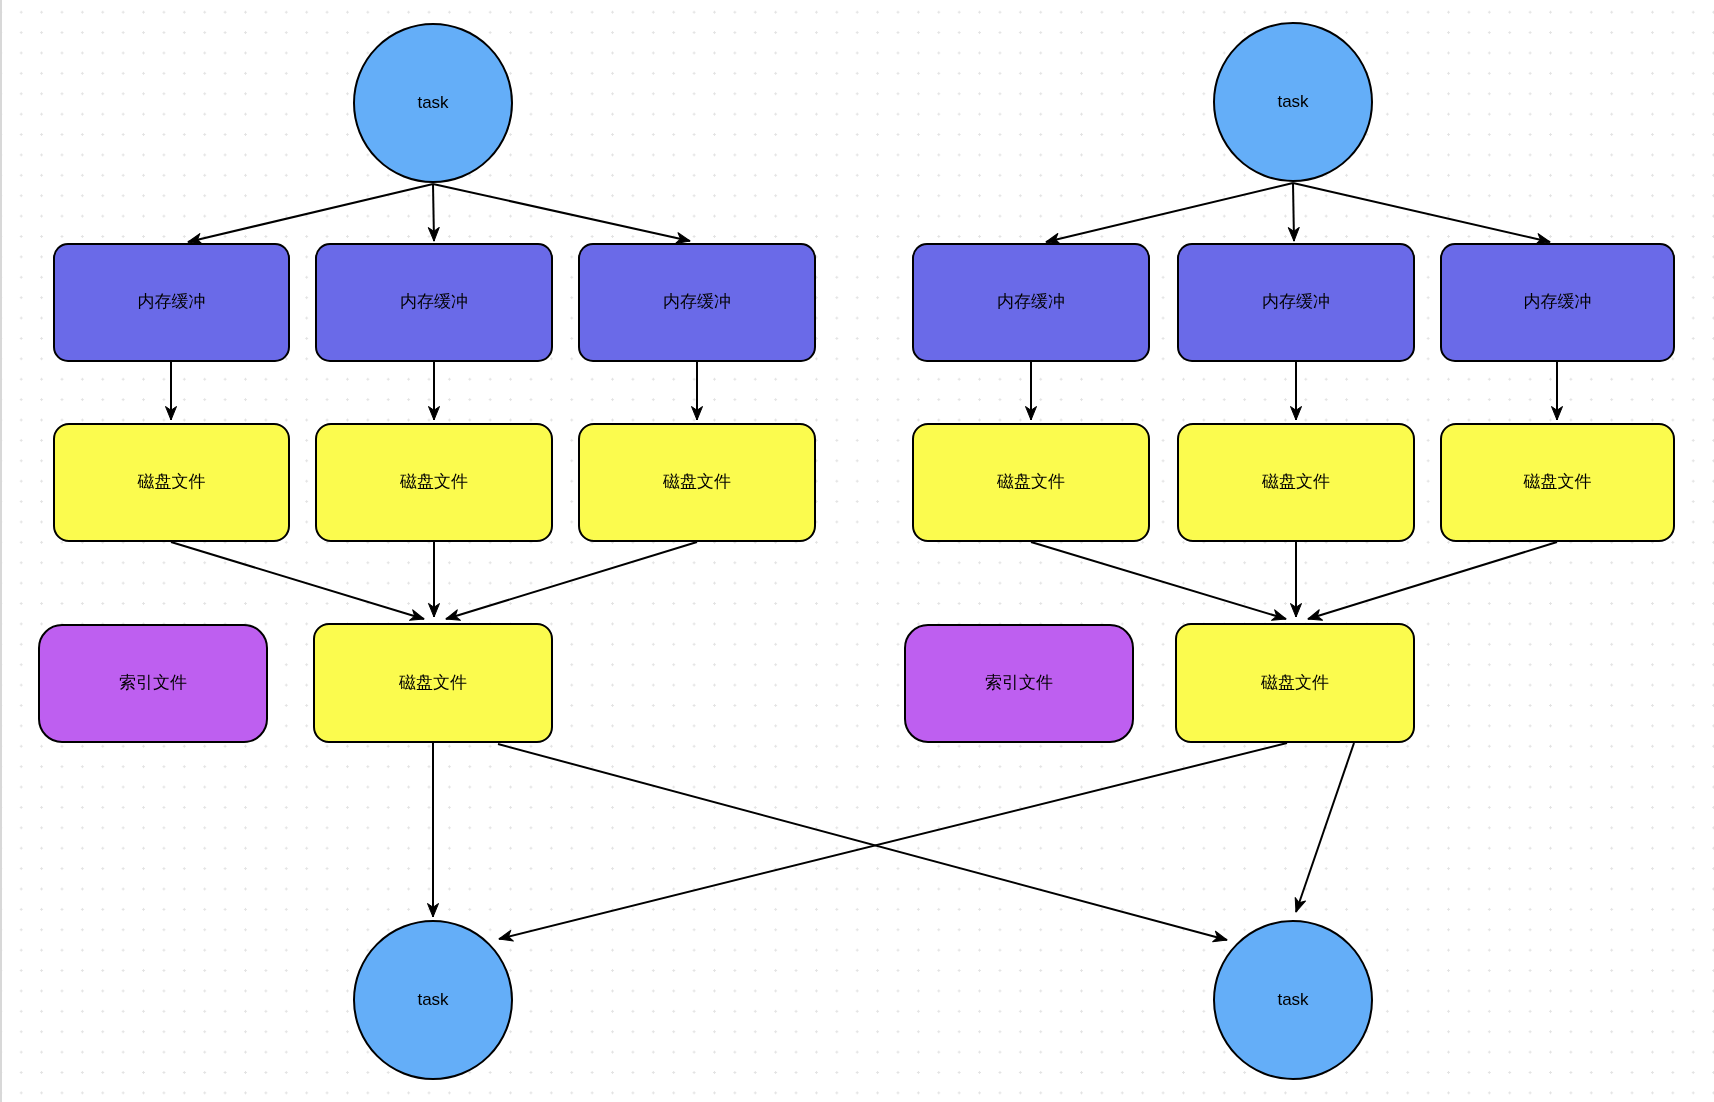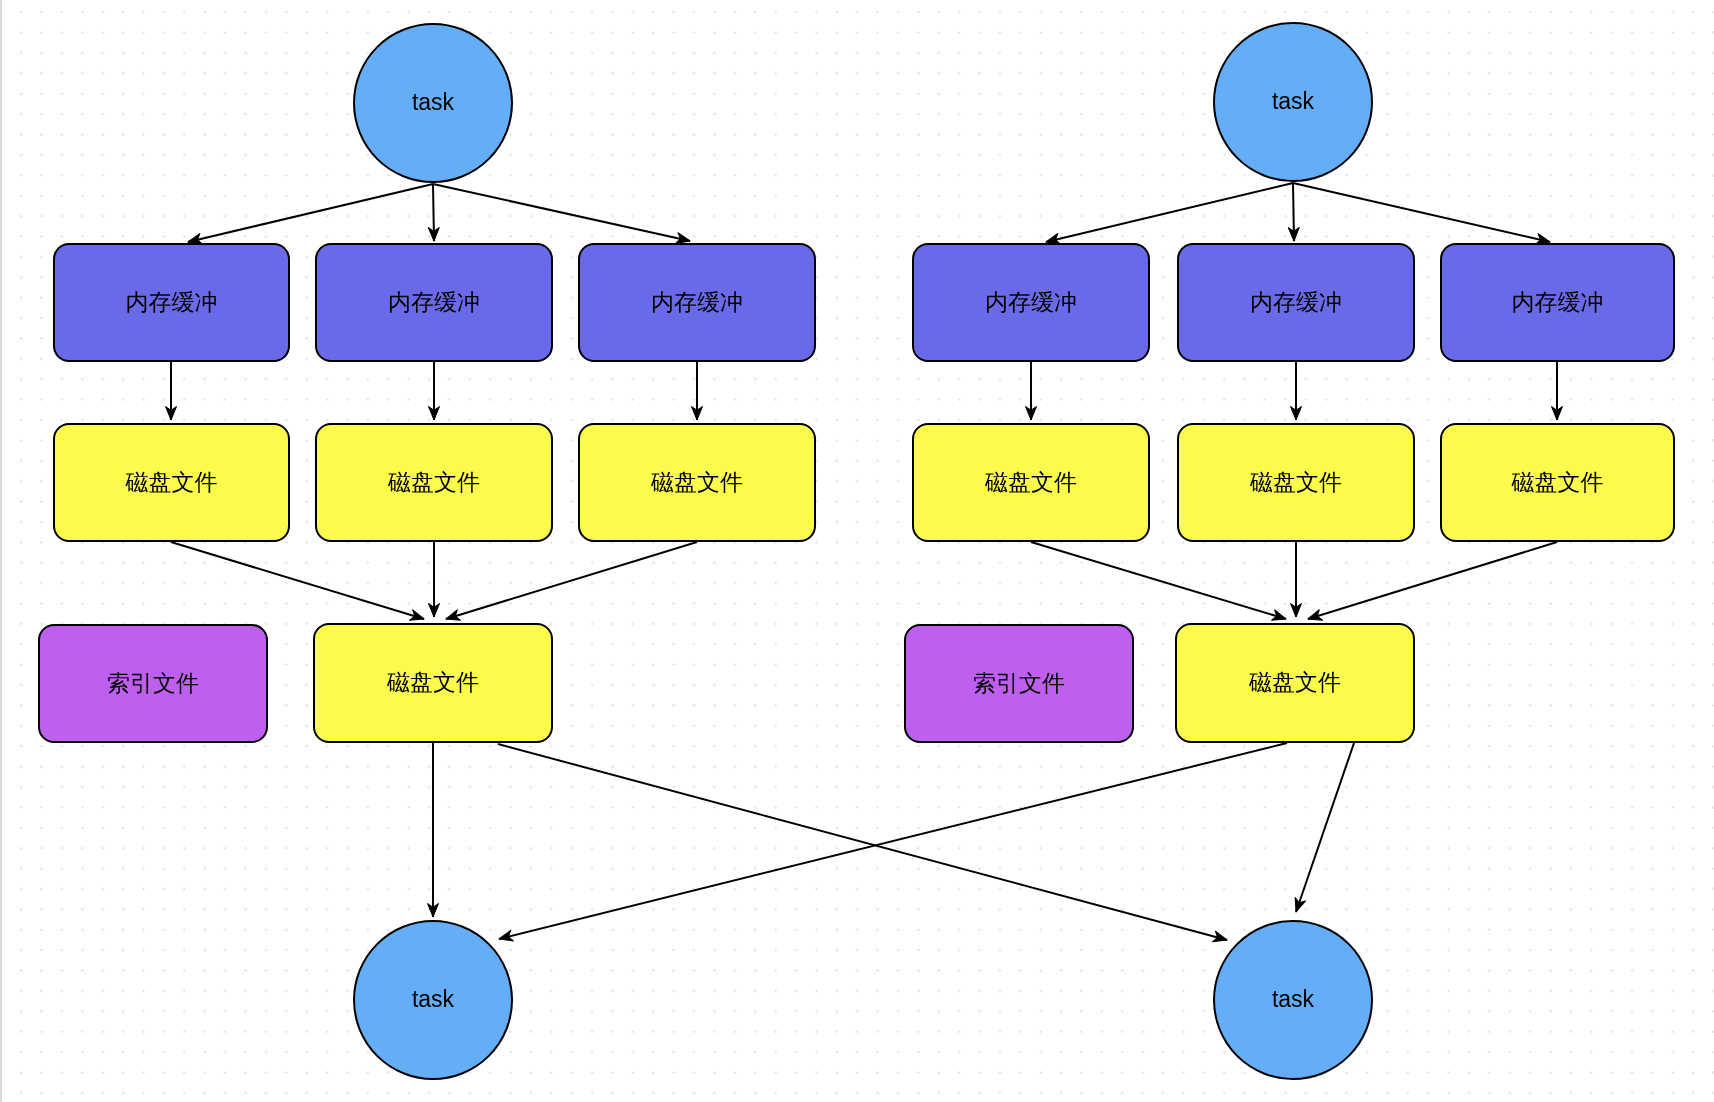--- a/index.html
+++ b/index.html
@@ -20,31 +20,31 @@
     position: absolute; left: 0; top: 0;
     width: 2px; height: 1102px;
     background: #D8D8D8;
   }
   .node {
     position: absolute;
     display: flex; align-items: center; justify-content: center;
     box-sizing: border-box;
     border: 2px solid #000000;
     color: #000000;
-    font-size: 23px;
+    font-size: 17px;
     line-height: 1.2;
     text-align: center;
     white-space: nowrap;
   }
   .round  { border-radius: 16px; }
   .circle { border-radius: 50%; }
   .f-task { background: #64AEF8; }
-  .f-buf  { background: #6A6AE8; }
+  .f-buf  { background: #6A6AE8; border-radius: 15px; }
   .f-disk { background: #FBFB4E; text-align: center; }
-  .f-idx  { background: #BE5FF0; }
+  .f-idx  { background: #BE5FF0; border-radius: 24px; }
   .edges {
     position: absolute; left: 0; top: 0;
     width: 1714px; height: 1102px;
     pointer-events: none;
   }
   .edge { stroke: #000000; stroke-width: 2; fill: none; }
 </style>
 </head>
 <body>
 

